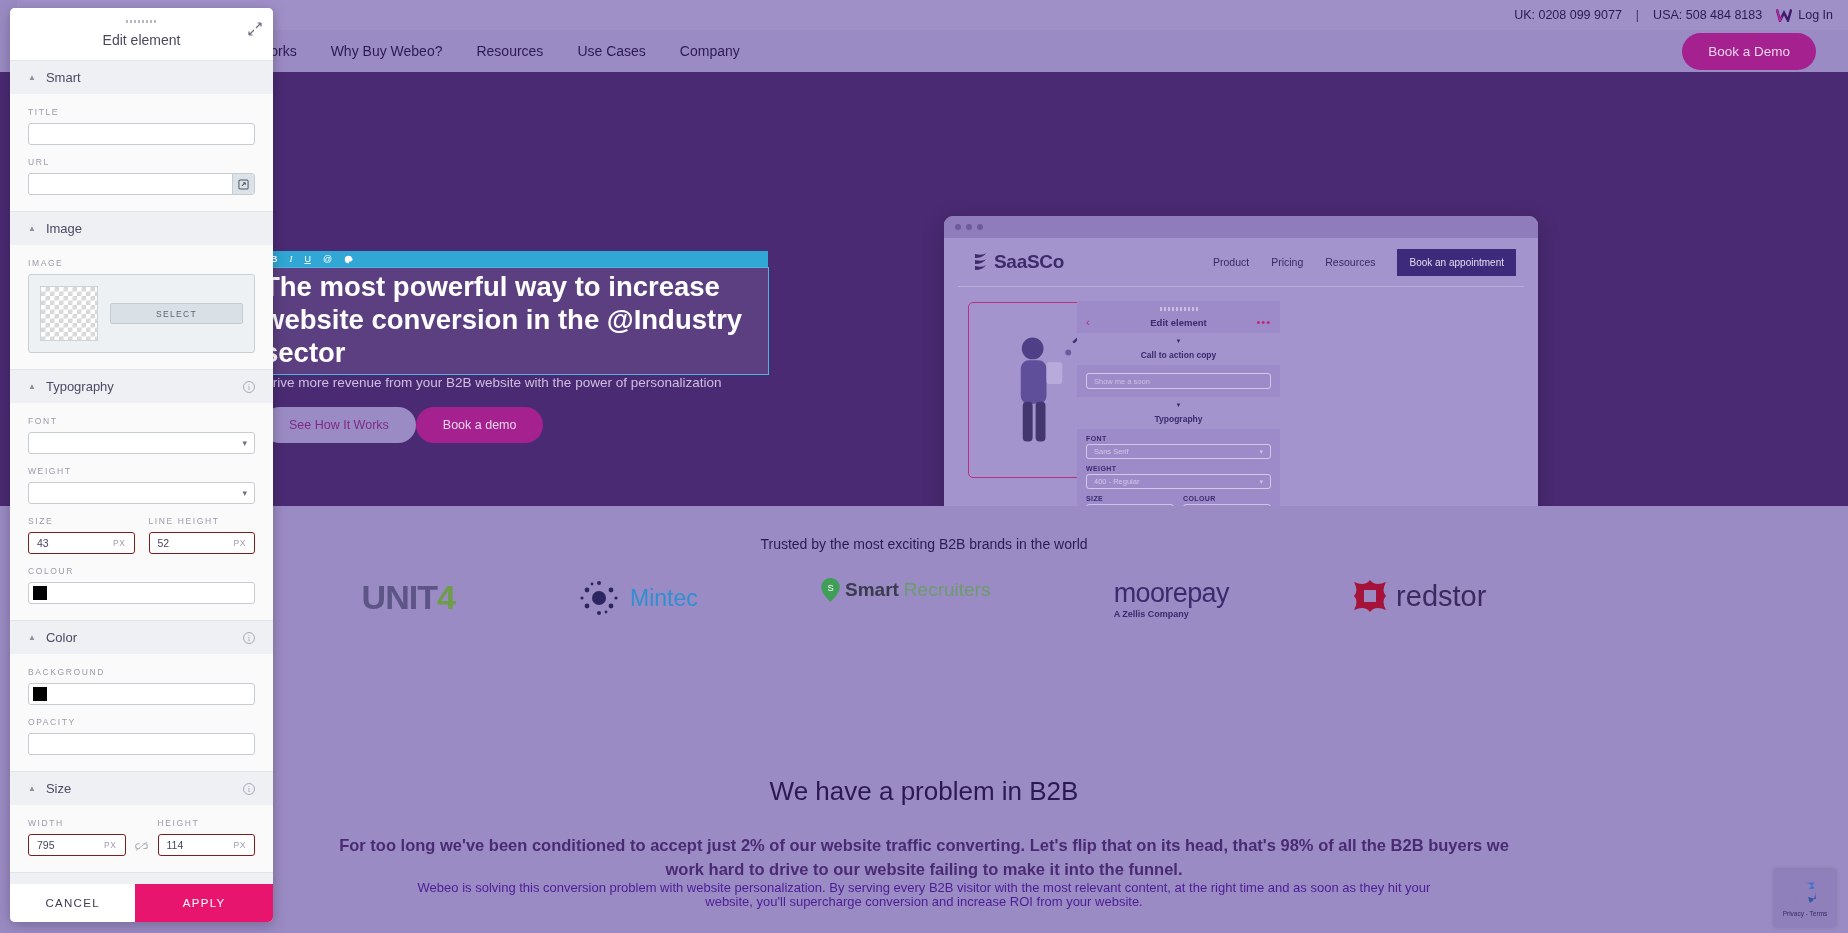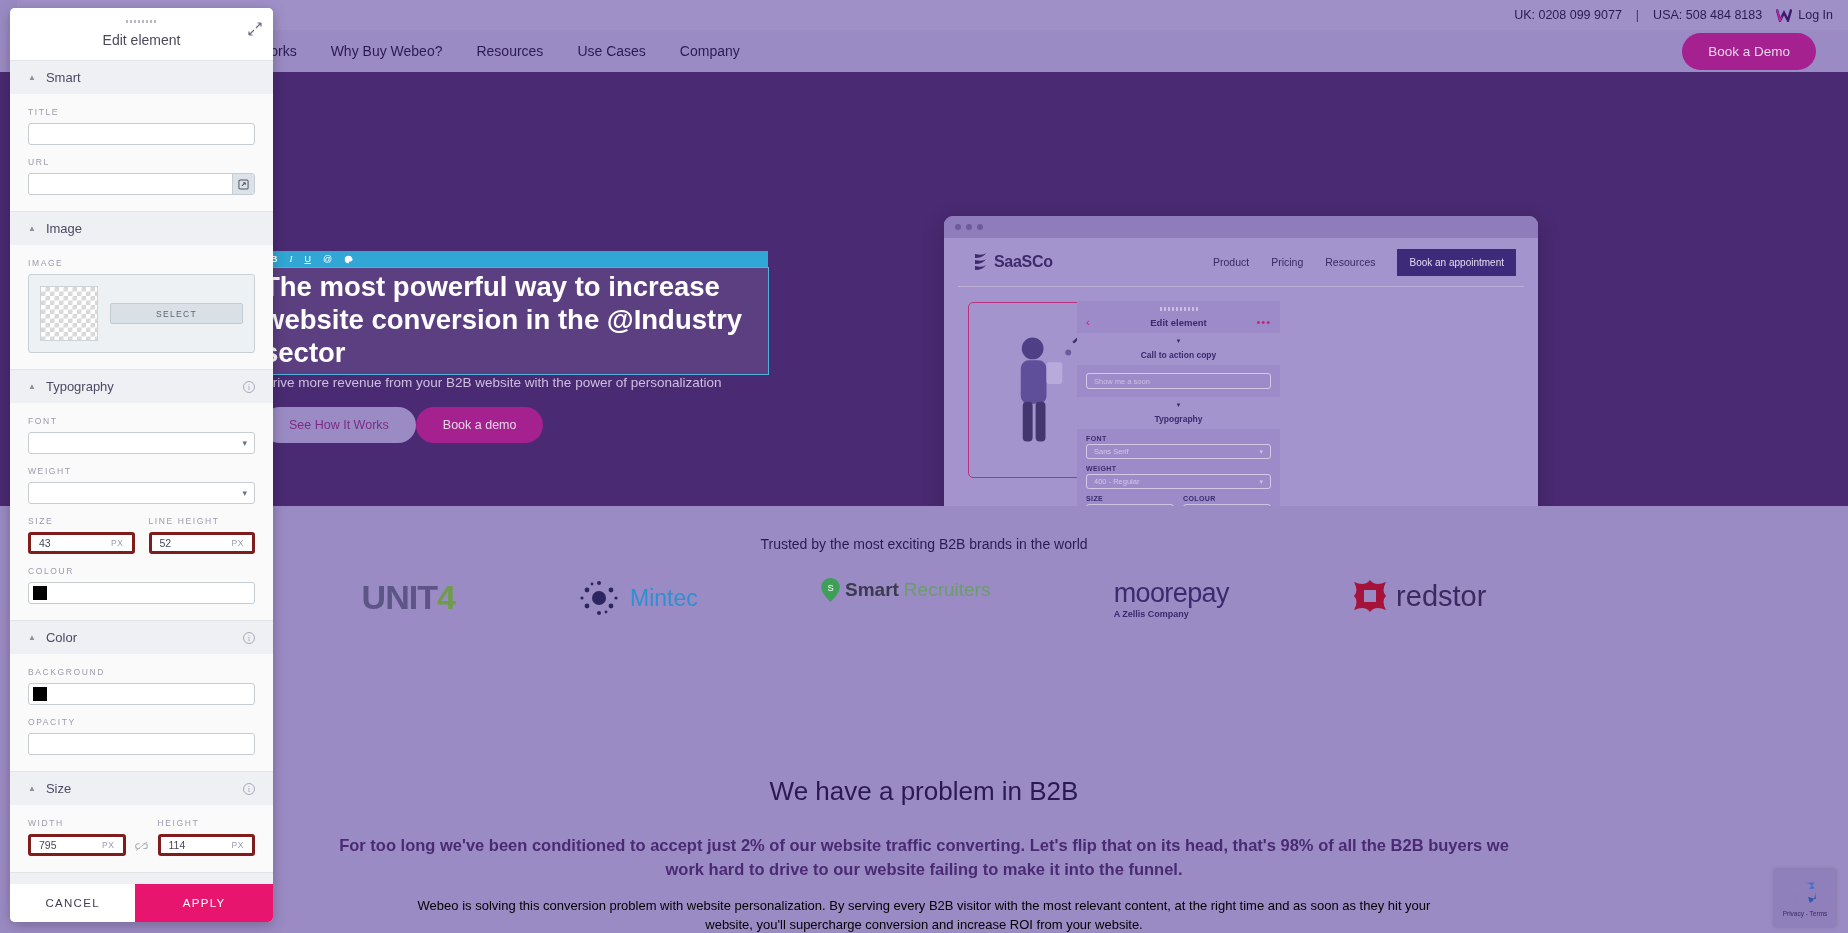--- a/index.html
+++ b/index.html
@@ -85,21 +85,21 @@
   .mockup {
     position:absolute; left:944px; top:144px; width:594px; height:309px;
     background:#9b8bc4; border-radius:9px; overflow:hidden;
     box-shadow: 0 6px 22px rgba(0,0,0,0.22);
   }
   .mk-bar { height:22px; background:#8e7cbb; display:flex; align-items:center; padding-left:11px; gap:5px; }
   .mk-dot { width:6px; height:6px; border-radius:50%; background:#6d5b9b; }
   .mk-body { position:relative; height:287px; background:#a494cd; }
   .mk-nav { display:flex; align-items:center; height:48px; padding:0 22px 0 28px; }
   .mk-logo { display:flex; align-items:center; gap:5px; }
-  .mk-logo .nm { font-size:16px; font-weight:bold; color:#3d2a6b; letter-spacing:-.3px; }
+  .mk-logo .nm { font-size:19px; font-weight:bold; color:#3d2a6b; letter-spacing:-.3px; }
   .mk-links { display:flex; gap:22px; margin-left:auto; font-size:10.5px; color:#3a2a60; align-items:center; }
   .mk-appt { background:#3d2a7a; color:#e6dcf2; font-size:10px; padding:8px 12px; border:none; font-family:inherit; cursor:pointer; white-space:nowrap; }
   .mk-hr { height:1px; background:rgba(255,255,255,0.25); margin:0 14px; }
 
   .mk-illus {
     position:absolute; left:24px; top:64px; width:240px; height:176px;
     border:1.5px solid #b8317f; border-radius:5px; overflow:hidden;
   }
   
   .mk-panel {
@@ -143,21 +143,21 @@
   .logo-moore { text-align:left; }
   .logo-moore .m1 { font-size:27px; color:#3a2a6e; letter-spacing:-.6px; }
   .logo-moore .m2 { font-size:9px; color:#3a2a6e; font-weight:bold; }
   .logo-redstor { display:flex; align-items:center; gap:8px; }
   .logo-redstor .tx { font-size:29px; color:#3a2a5e; }
 
   
   .problem { position:absolute; left:0; top:776px; width:100%; }
   .p-title { text-align:center; font-size:26px; color:#2b1a52; }
   .p-lead { text-align:center; font-size:16.5px; font-weight:bold; color:#4a2a73; line-height:24px; margin-top:26px; padding:0 330px; }
-  .p-body { text-align:center; font-size:13px; color:#000000; line-height:19px; margin-top:15px; padding:0 400px; }
+  .p-body { text-align:center; font-size:13px; color:#4c1d95; line-height:14px; padding:0 400px; }
 
   .recaptcha {
     position:absolute; right:12px; bottom:6px; width:62px; height:58px;
     background:#8f7fba; border-radius:2px; box-shadow:0 0 4px rgba(0,0,0,.18);
     display:flex; flex-direction:column; align-items:center; justify-content:center; gap:2px;
   }
   .recaptcha .cap { font-size:6.5px; color:#3a2a60; }
 
   
   .editor {
@@ -203,21 +203,21 @@
   .img-select { flex:1; height:21px; background:#dae1e6; border:1px solid #c3ccd2; border-radius:2px;
                 font-size:8.5px; letter-spacing:1.3px; color:#5d6470; display:flex;
                 align-items:center; justify-content:center; cursor:pointer; }
 
   .sel-in { width:100%; height:22px; border:1px solid #c5cdd3; border-radius:3px; background:#fff;
             display:flex; align-items:center; padding:0 7px; font-size:10px; color:#555; }
   .sel-in .cv { margin-left:auto; font-size:9px; color:#6b7280; }
 
   .two { display:flex; gap:14px; }
   .two > div { flex:1; }
-  .num-in { height:22px; border:3px solid #7f1d1d; border-radius:3px; background:#fff;
+  .num-in { height:22px; border:1px solid #7f1d1d; border-radius:3px; background:#fff;
             display:flex; align-items:center; padding:0 8px; font-size:10.5px; color:#46465c; }
   .num-in .unit { margin-left:auto; font-size:8.5px; letter-spacing:.6px; color:#9a9aad; }
 
   .color-in { width:100%; height:22px; border:1px solid #c5cdd3; border-radius:3px; background:#fff;
               display:flex; align-items:center; padding:0 4px; }
   .sw { width:14px; height:14px; background:#000; }
 
   .size-row { display:flex; align-items:flex-end; gap:9px; }
   .size-row .c { flex:1; }
   .link-ico { width:14px; height:16px; display:flex; align-items:center; justify-content:center;

